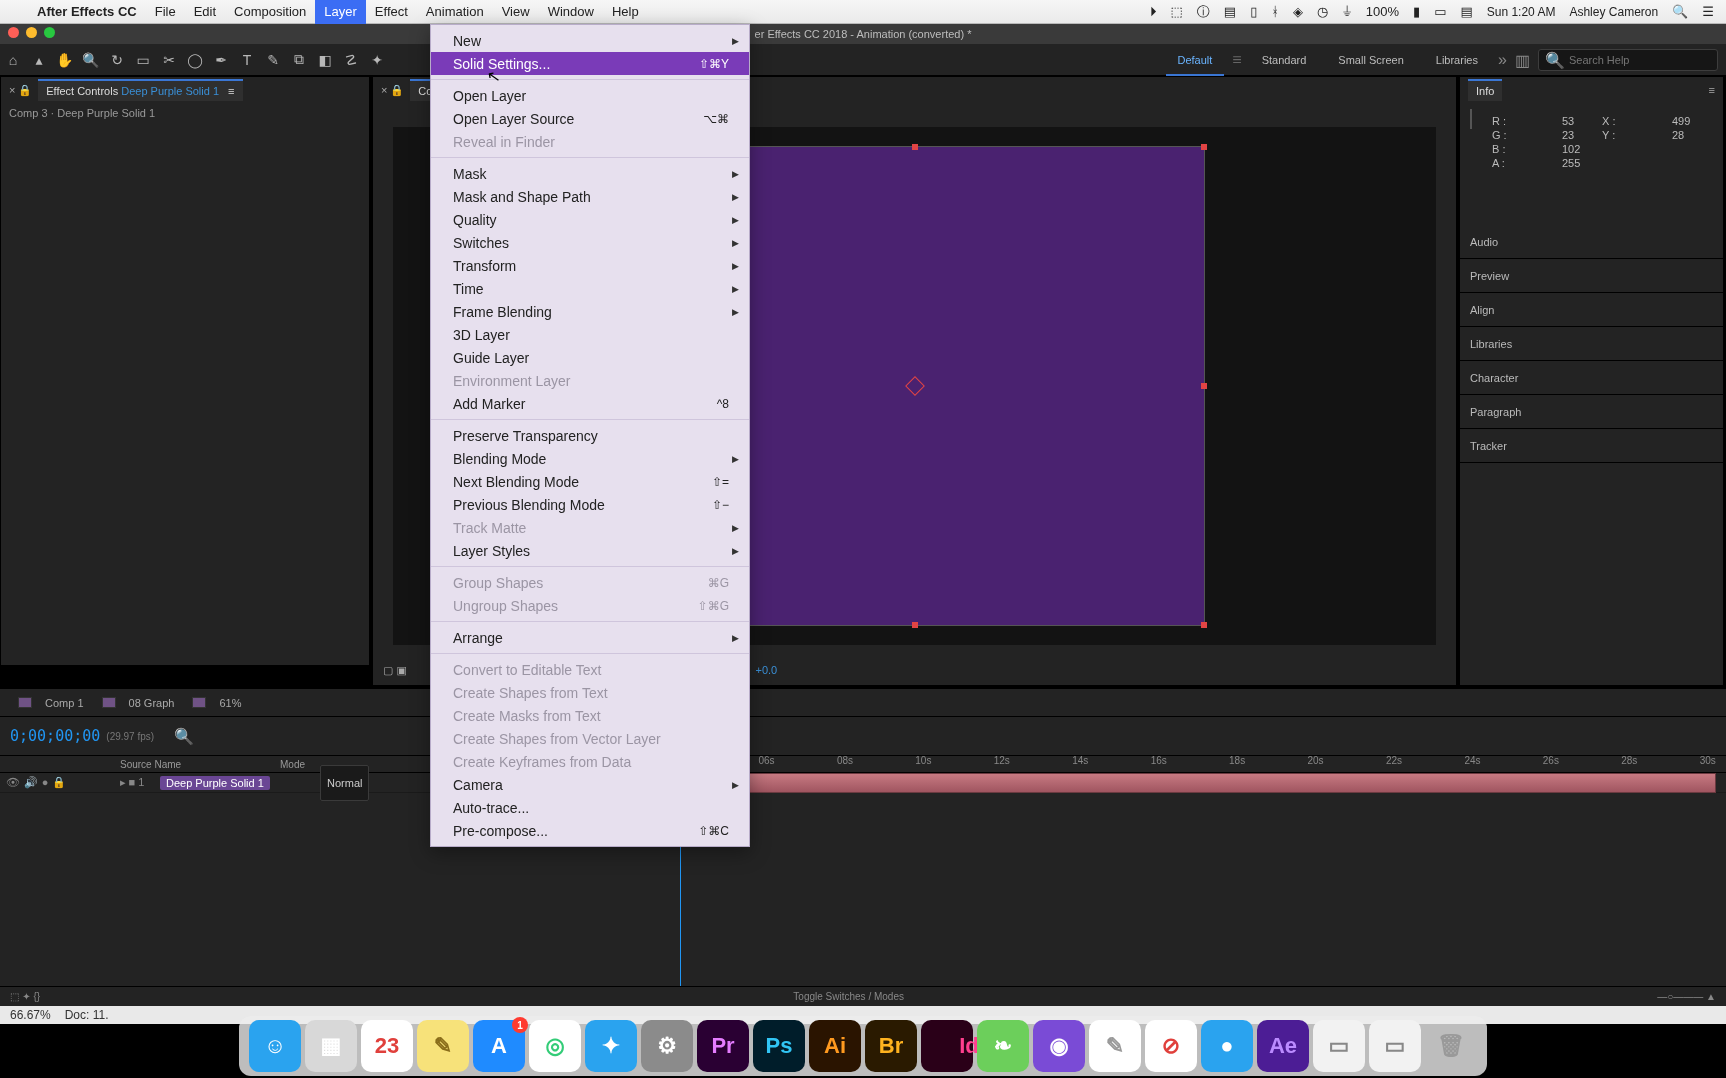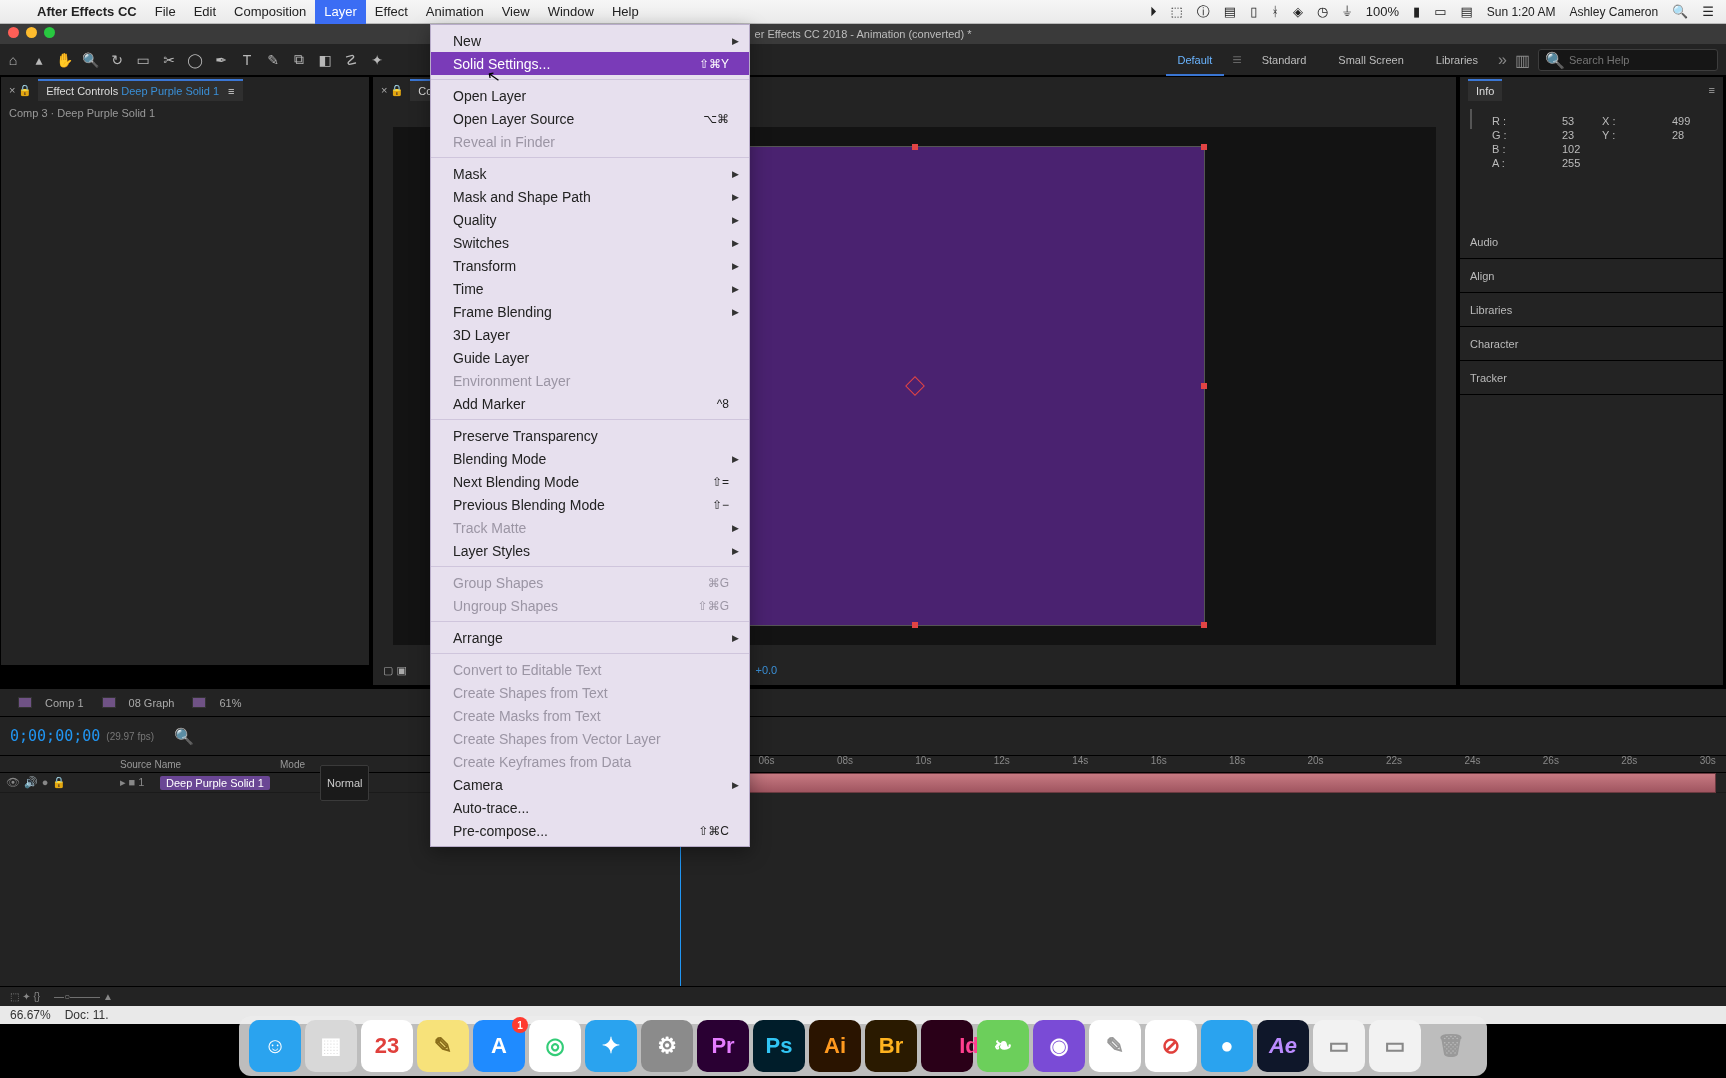--- a/index.html
+++ b/index.html
@@ -231,23 +231,25 @@
         <span>28</span>
       <span>B :</span>
         <span>102</span>
       <span></span>
         <span></span>
       <span>A :</span>
         <span>255</span>
     </div>
   </div>
   <div class="sect collapsed">Audio</div>
+  <div class="sect collapsed">Preview</div>
   <div class="sect collapsed">Align</div>
   <div class="sect collapsed">Libraries</div>
   <div class="sect collapsed">Character</div>
+  <div class="sect collapsed">Paragraph</div>
   <div class="sect collapsed">Tracker</div>
 </div>
 
 <div class="proj-tabs">
   <div class="proj-tab">
       <div class="sq"></div>
       <span>Comp 1</span>
     </div>
   <div class="proj-tab">
       <div class="sq"></div>
@@ -295,20 +297,21 @@
     <span>22s</span>
       <span>24s</span>
       <span>26s</span>
     <span>28s</span>
       <span>30s</span>
   </div>
   <div class="tl-track"></div>
   <div class="playhead"></div>
   <div class="tl-footer">
     <span>⬚ ✦ {}</span>
+    <span style="flex:1;text-align:center;">Toggle Switches / Modes</span>
     <span>—○——— ▲</span>
   </div>
 </div>
 
 <div class="statusbar">
   <span>66.67%</span>
   <span>Doc: 11.</span>
 </div>
 
 <div class="dropdown" id="dd">
@@ -441,17 +444,17 @@
     <div class="app" style="background: rgb(42, 0, 51); color: rgb(229, 124, 255); position: relative;">Pr</div>
     <div class="app" style="background: rgb(0, 29, 42); color: rgb(49, 197, 244); position: relative;">Ps</div>
     <div class="app" style="background: rgb(42, 20, 0); color: rgb(255, 154, 31); position: relative;">Ai</div>
     <div class="app" style="background: rgb(42, 26, 0); color: rgb(255, 179, 31); position: relative;">Br</div>
     <div class="app" style="background: rgb(42, 0, 24); color: rgb(255, 63, 143); position: relative; padding-left: 44px;">Id</div>
     <div class="app" style="background: rgb(108, 207, 91); color: rgb(255, 255, 255); position: relative;">❧</div>
     <div class="app" style="background: rgb(122, 75, 214); color: rgb(255, 255, 255); position: relative;">◉</div>
     <div class="app" style="background: rgb(255, 255, 255); color: rgb(153, 153, 153); position: relative;">✎</div>
     <div class="app" style="background: rgb(255, 255, 255); color: rgb(224, 64, 60); position: relative;">⊘</div>
     <div class="app" style="background: rgb(42, 163, 239); color: rgb(255, 255, 255); position: relative;">●</div>
-    <div class="app" style="background: #0f172a; color: rgb(187, 139, 255); position: relative; font-style: italic;">Ae</div>
+    <div class="app" style="background: #4c1d95; color: rgb(187, 139, 255); position: relative;">Ae</div>
     <div class="app" style="background: rgb(242, 242, 242); color: rgb(136, 136, 136); position: relative;">▭</div>
     <div class="app" style="background: rgb(242, 242, 242); color: rgb(136, 136, 136); position: relative;">▭</div>
     <div class="app" style="background: transparent; color: rgb(153, 153, 153); position: relative;">🗑</div>
   </div>
 
 </body></html>

